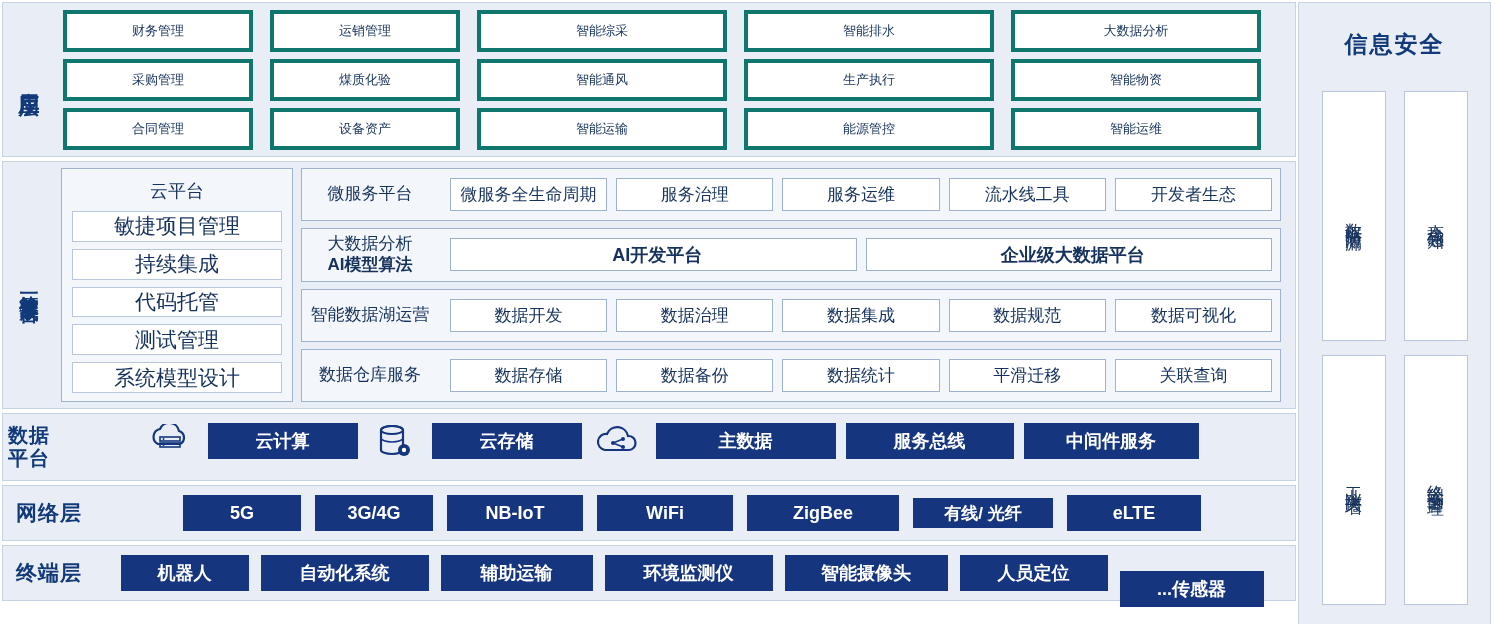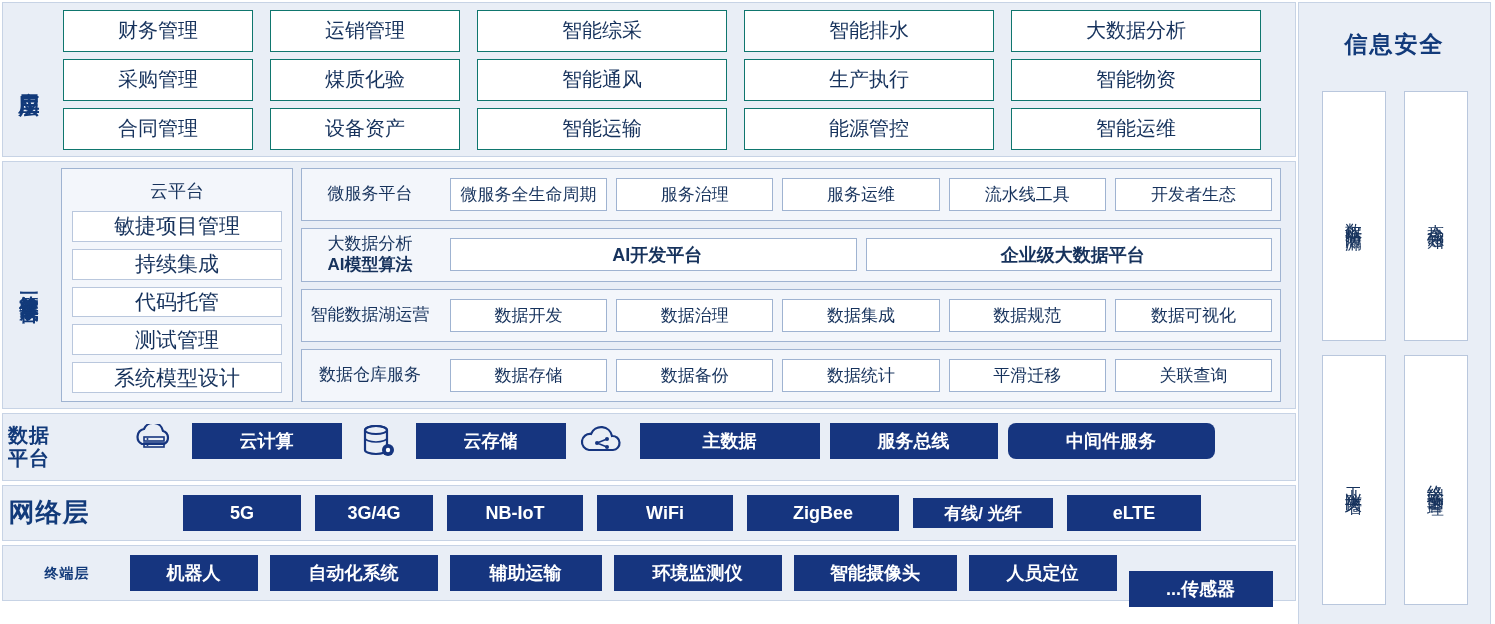--- a/index.html
+++ b/index.html
@@ -71,25 +71,25 @@
   .app-grid {
     display: grid;
     grid-template-columns: 190px 190px 250px 250px 250px;
     grid-auto-rows: 42px;
     gap: 7px 17px;
     padding: 8px 14px 8px 8px;
     box-sizing: border-box;
   }
   .app-cell {
     background: #ffffff;
-    border: 1px solid #0f766e;
-    display: flex;
-    align-items: center;
-    justify-content: center;
-    font-size: 20px;
+    border: 4px solid #0f766e;
+    display: flex;
+    align-items: center;
+    justify-content: center;
+    font-size: 13px;
     color: #16325c;
     box-sizing: border-box;
   }
 
   
   .plat-band { height: 248px; }
   .plat-body {
     display: flex;
     flex-direction: row;
     padding: 6px 14px 6px 6px;
@@ -397,39 +397,39 @@
           <svg width="54" height="34" viewBox="0 0 54 34">
             <path d="M13 26 a8 8 0 0 1 2-16 a11 11 0 0 1 21 2 a7 7 0 0 1 1 14 z" fill="none" stroke="#16357f" stroke-width="2.2"></path>
             <circle cx="21" cy="19" r="2" fill="#16357f"></circle>
             <circle cx="31" cy="15" r="2" fill="#16357f"></circle>
             <circle cx="31" cy="23" r="2" fill="#16357f"></circle>
             <path d="M21 19 L31 15 M21 19 L31 23" stroke="#16357f" stroke-width="1.5"></path>
           </svg>
         </div>
         <div class="chip" style="width:180px;">主数据</div>
         <div class="chip" style="width:168px;">服务总线</div>
-        <div class="chip" style="width:207px;border-radius:8px;">中间件服务</div>
+        <div class="chip" style="width:175px;">中间件服务</div>
       </div>
     </div>
 
     <div class="band net-band">
-      <div class="band-label" style="font-size:26px;">网络层</div>
+      <div class="band-label" style="font-size:21px;">网络层</div>
       <div class="band-body net-body">
         <div class="chip" style="width:118px;">5G</div>
         <div class="chip" style="width:118px;">3G/4G</div>
         <div class="chip" style="width:136px;">NB-IoT</div>
         <div class="chip" style="width:136px;">WiFi</div>
         <div class="chip" style="width:152px;">ZigBee</div>
         <div class="chip" style="width:140px;height:30px;font-size:17px;">有线/ 光纤</div>
         <div class="chip" style="width:134px;">eLTE</div>
       </div>
     </div>
 
     <div class="band term-band">
-      <div class="band-label" style="font-size:14px;margin-left:18px;">终端层</div>
+      <div class="band-label" style="font-size:21px;">终端层</div>
       <div class="band-body term-body">
         <div class="chip" style="width:128px;">机器人</div>
         <div class="chip" style="width:168px;">自动化系统</div>
         <div class="chip" style="width:152px;">辅助运输</div>
         <div class="chip" style="width:168px;">环境监测仪</div>
         <div class="chip" style="width:163px;">智能摄像头</div>
         <div class="chip" style="width:148px;">人员定位</div>
         <div class="chip" style="width:144px;margin-top:32px;">...传感器</div>
       </div>
     </div>

